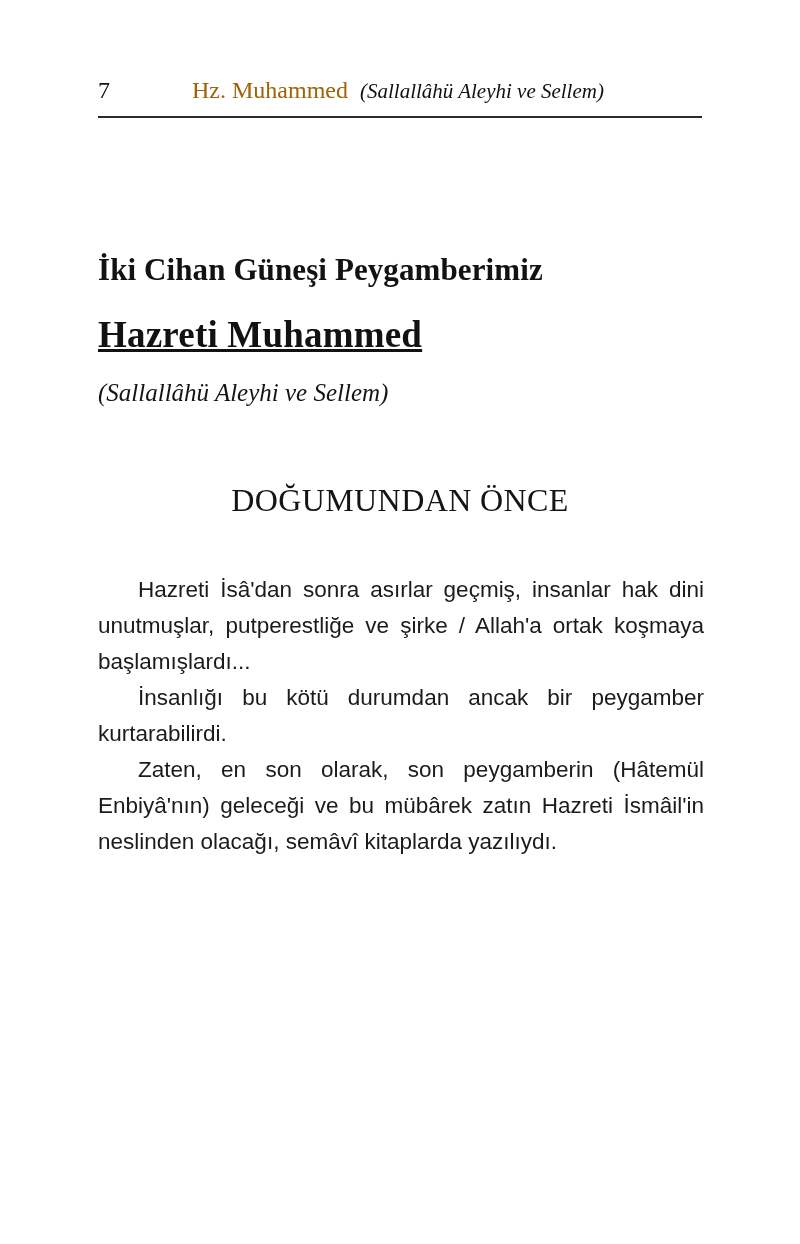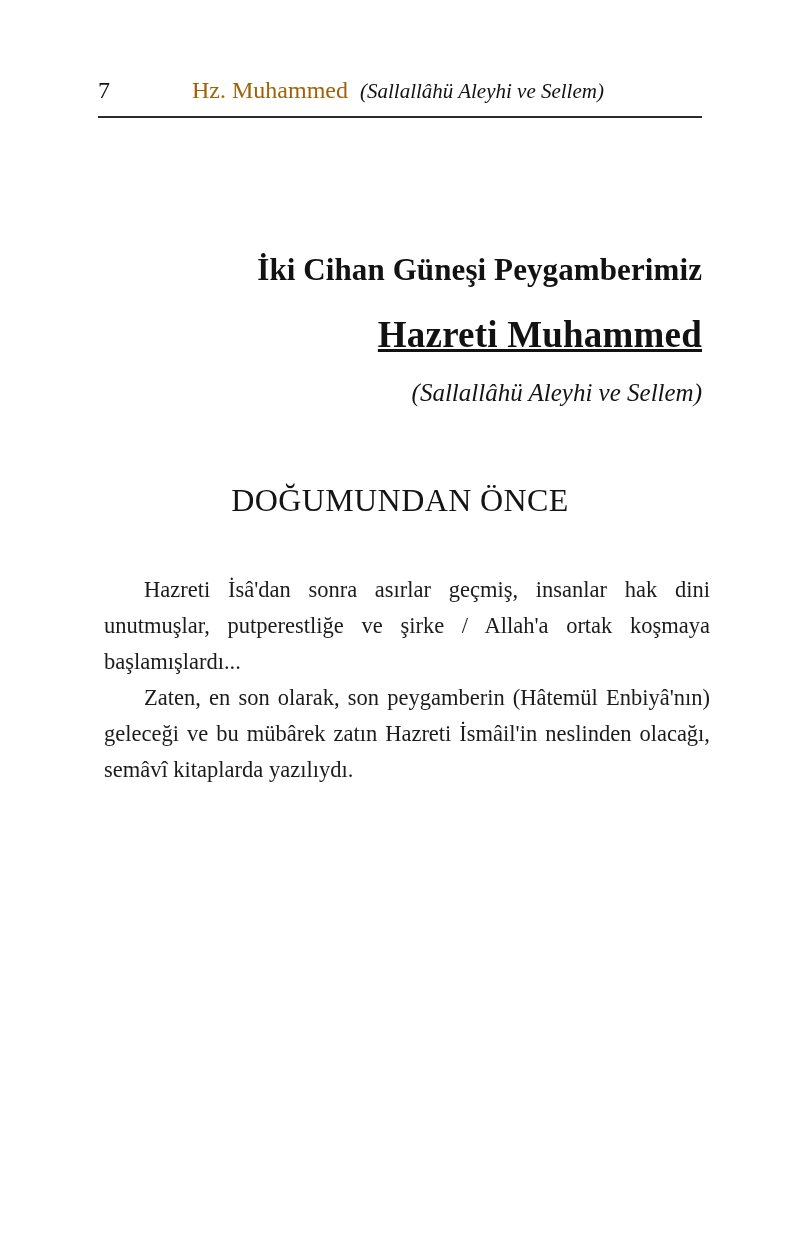--- a/index.html
+++ b/index.html
@@ -69,21 +69,21 @@
     height: 0;
     border-top: 2px solid #2b2b2b;
   }
 
   
   .title-block {
     position: absolute;
     left: 98px;
     top: 250px;
     width: 604px;
-    text-align: right;
+    text-align: left;
   }
   .title-line-1 {
     font-family: "Liberation Serif", serif;
     font-weight: bold;
     font-size: 31px;
     line-height: 40px;
     letter-spacing: 0.1px;
     color: #121212;
     margin: 0;
   }
@@ -120,24 +120,24 @@
     letter-spacing: 0.4px;
     color: #141414;
   }
   .section-heading .sh-line {
     display: block;
   }
 
   
   .body-copy {
     position: absolute;
-    left: 104px;
+    left: 98px;
     top: 572px;
     width: 606px;
-    font-family: Liberation Serif, serif;
+    font-family: Liberation Sans, sans-serif;
     font-size: 22.5px;
     line-height: 36px;
     color: #1b1b1b;
     text-align: justify;
     text-justify: inter-word;
   }
   .body-copy p {
     margin: 0;
     text-indent: 40px;
     hyphens: manual;
@@ -164,16 +164,17 @@
     <div class="title-line-2">Hazreti Muhammed</div>
     <div class="title-honorific">(Sallallâhü Aleyhi ve Sellem)</div>
   </div>
 
   <div class="section-heading">
     <span class="sh-line">DOĞUMUNDAN ÖNCE</span>
   </div>
 
   <div class="body-copy">
     <p>Hazreti İsâ'dan sonra asırlar geçmiş, insanlar hak dini unutmuşlar, putperestliğe ve şirke / Allah'a ortak koşmaya başlamışlardı...</p>
+    <p>İnsanlığı bu kötü durumdan ancak bir peygamber kurtarabilirdi.</p>
     <p>Zaten, en son olarak, son peygamberin (Hâtemül Enbiyâ'nın) geleceği ve bu mübârek zatın Hazreti İsmâil'in neslinden olacağı, semâvî kitaplarda yazılıydı.</p>
   </div>
 
 </div>
 
 </body></html>

